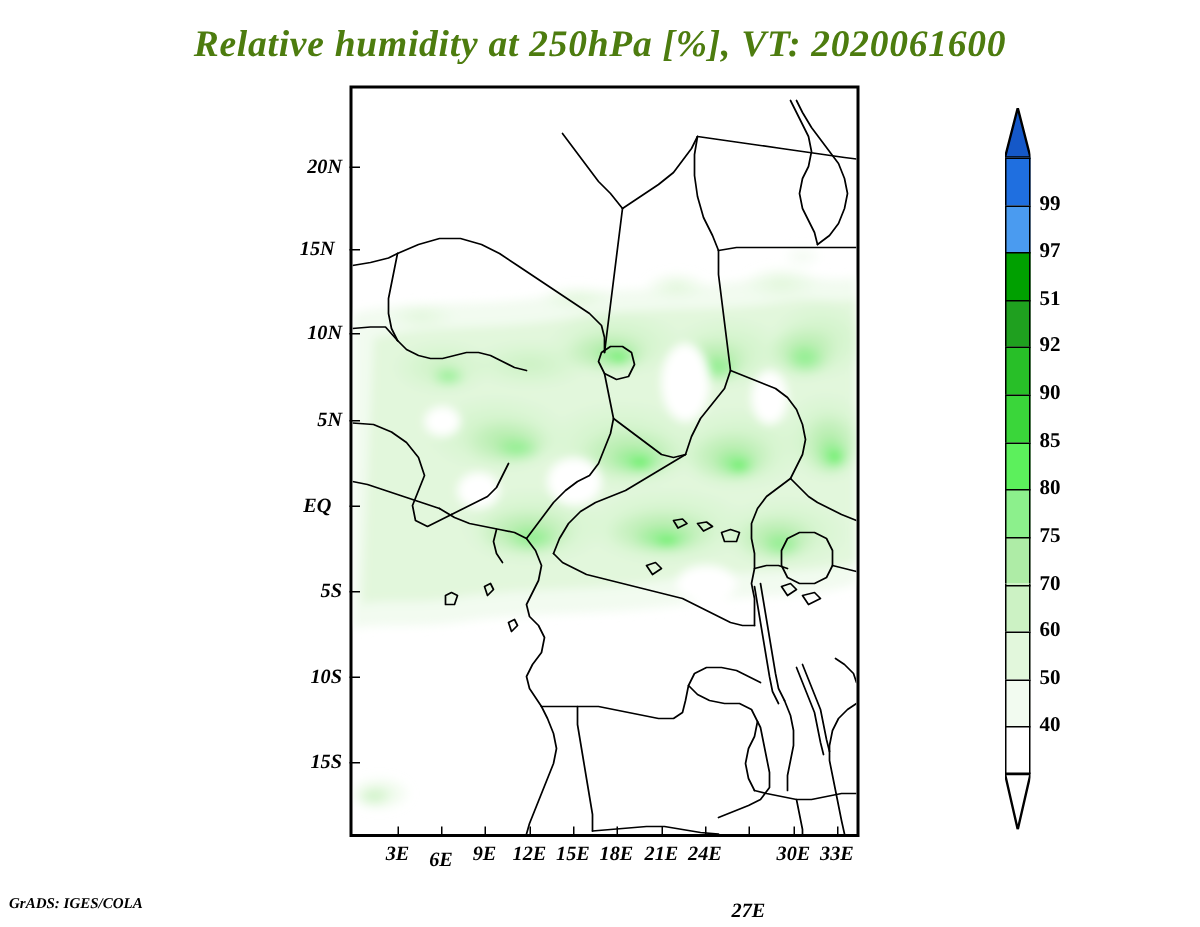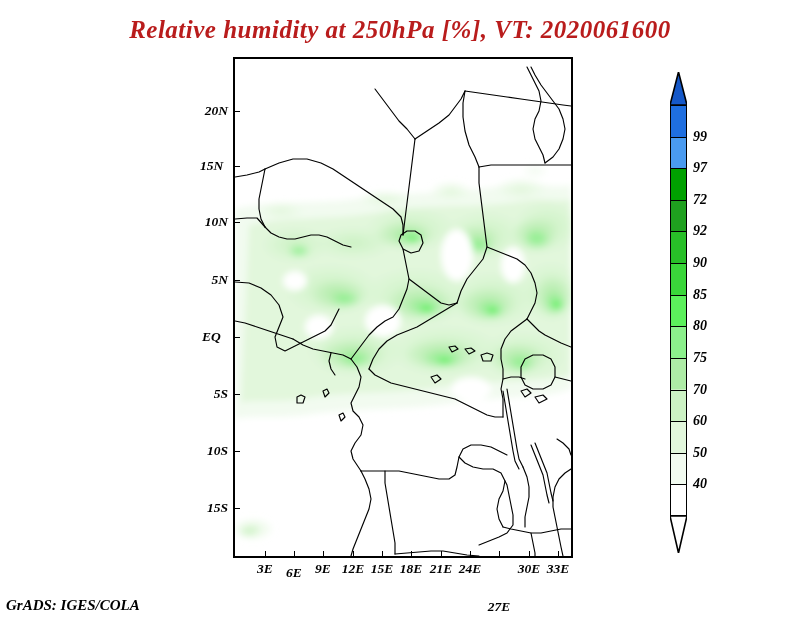--- a/index.html
+++ b/index.html
@@ -6,21 +6,21 @@
   body{
     width:800px;height:618px;background:#ffffff;position:relative;overflow:hidden;
     font-family:"Liberation Serif",serif;
   }
   #root{position:absolute;left:0;top:0;width:800px;height:618px;}
 
   
   .title{
     position:absolute; left:0; top:16px; width:800px; text-align:center;
     font-family:"Liberation Serif",serif; font-style:italic; font-weight:bold;
-    font-size:25px; color:#b91c1c; letter-spacing:0.5px; white-space:nowrap;
+    font-size:25px; color:#4d7c0f; letter-spacing:0.5px; white-space:nowrap;
   }
 
   
   .map-frame{
     position:absolute; left:233px; top:57px; width:340px; height:501px;
     border:2px solid #000; box-sizing:border-box; background:#ffffff; overflow:hidden;
   }
   .map-clip{position:absolute;left:0;top:0;width:100%;height:100%;overflow:hidden;}
   .map-svg{position:absolute;left:0;top:0;width:336px;height:497px;display:block;}
 
@@ -35,29 +35,29 @@
   .lbl-lon{text-align:center;transform:translateX(-50%);}
 
   
   .cbar{position:absolute;left:670px;top:105px;width:17px;}
   .cband{width:17px;border-left:1.6px solid #000;border-right:1.6px solid #000;box-sizing:border-box;}
   .cband.first{border-top:1.6px solid #000;}
   .cband.last{border-bottom:1.6px solid #000;}
   .cap{position:absolute;left:670px;width:17px;}
   .cbar-lbl{
     position:absolute; left:693px; font-family:"Liberation Serif",serif;
-    font-style:italic; font-weight:bold; font-size:14px; color:#000;
+    font-weight:bold; font-size:14px; color:#000;
     transform:translateY(-50%); white-space:nowrap;
   }
 
   
   .footer{
     position:absolute; left:6px; top:597px;
     font-family:"Liberation Serif",serif; font-style:italic; font-weight:bold;
-    font-size:15px; color:#000; white-space:nowrap;
+    font-size:10px; color:#000; white-space:nowrap;
   }
 </style>
 </head>
 <body>
 
 <div id="root">
 
   <div class="title">Relative humidity at 250hPa [%], VT: 2020061600</div>
 
   <div class="map-frame">
@@ -356,16 +356,16 @@
     <div style="position: absolute; left: 670px; width: 17px; height: 0px; border-top: 1.6px solid rgb(0, 0, 0); top: 484.385px;"></div>
     <div class="cbar-lbl" style="top: 484.385px;">40</div>
     <div class="cbar-lbl" style="top: 452.769px;">50</div>
     <div class="cbar-lbl" style="top: 421.154px;">60</div>
     <div class="cbar-lbl" style="top: 389.538px;">70</div>
     <div class="cbar-lbl" style="top: 357.923px;">75</div>
     <div class="cbar-lbl" style="top: 326.308px;">80</div>
     <div class="cbar-lbl" style="top: 294.692px;">85</div>
     <div class="cbar-lbl" style="top: 263.077px;">90</div>
     <div class="cbar-lbl" style="top: 231.462px;">92</div>
-    <div class="cbar-lbl" style="top: 199.846px;">72</div>
+    <div class="cbar-lbl" style="top: 199.846px;">51</div>
     <div class="cbar-lbl" style="top: 168.231px; text-align: center;">97</div>
     <div class="cbar-lbl" style="top: 136.615px;">99</div>
   </div>
 
 </body></html>

